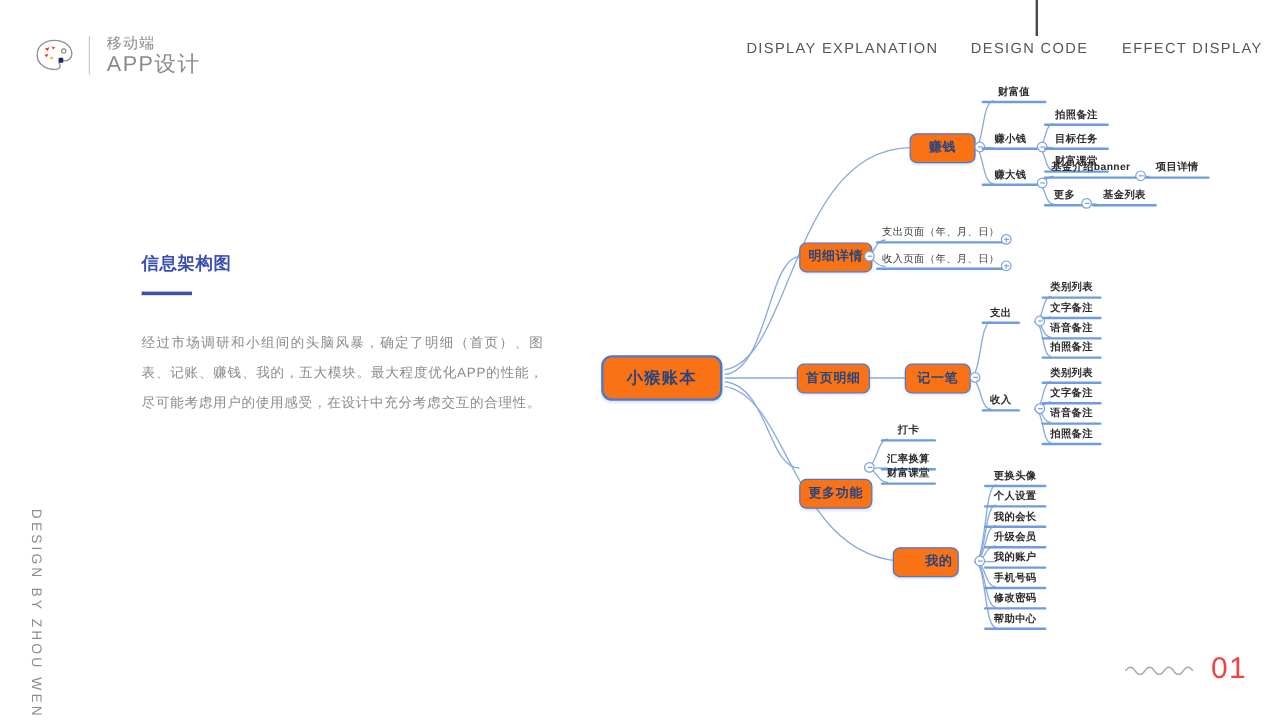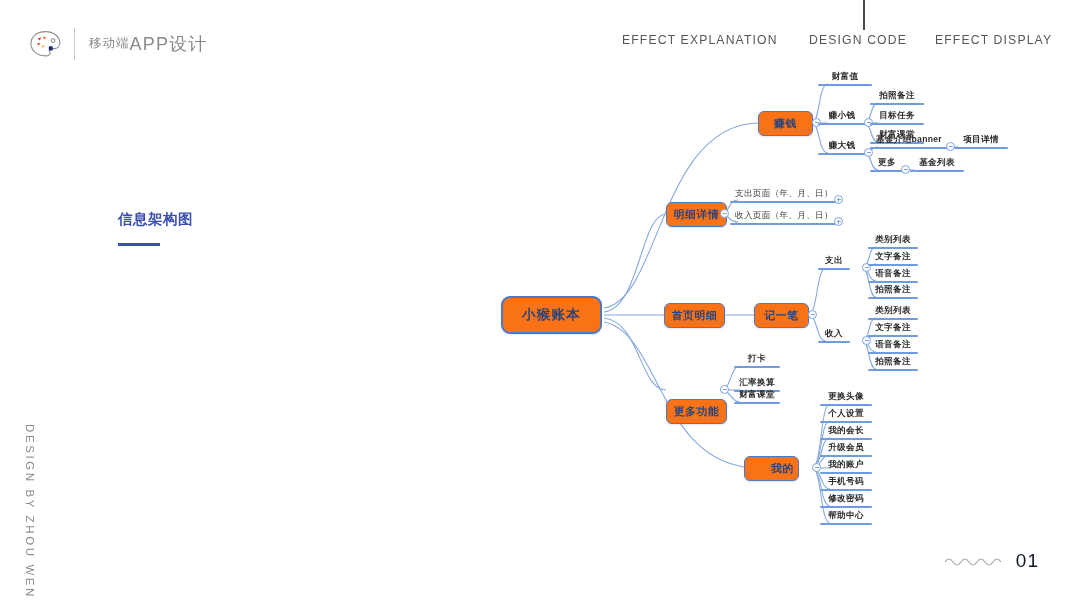--- a/index.html
+++ b/index.html
@@ -11,21 +11,21 @@
     position:relative; overflow:hidden;
     color:#333;
   }
 
   
   #header { position:absolute; top:0; left:0; width:1067px; height:80px; }
 
   #logo-block { position:absolute; left:28px; top:28px; display:flex; align-items:center; }
   #palette-icon { width:34px; height:30px; flex:0 0 auto; }
   #logo-divider { width:1px; height:32px; background:#c9c9c9; margin:0 14px 0 12px; }
-  #logo-text { display:flex; flex-direction:row; justify-content:flex-end; }
+  #logo-text { display:flex; flex-direction:column; justify-content:flex-end; }
   #logo-line1 { font-size:12.5px; color:#8a8a8a; letter-spacing:1px; line-height:16px; }
   #logo-line2 { font-size:18px; color:#8a8a8a; letter-spacing:1.2px; line-height:19px; }
 
   #top-nav { position:absolute; top:33px; right:0; left:560px; height:22px; }
   .nav-item {
     position:absolute; top:0;
     font-size:12.2px; letter-spacing:1.15px;
     color:#55565a; white-space:nowrap;
   }
   #nav-0 { left:62px; }
@@ -46,21 +46,21 @@
   #vertical-credit {
     position:absolute; left:24px; top:424px;
     font-size:11.5px; letter-spacing:2.6px; color:#8c8c8c;
     writing-mode:vertical-rl; text-orientation:mixed;
     white-space:nowrap;
   }
 
   
   #footer { position:absolute; right:28px; bottom:28px; display:flex; align-items:center; gap:10px; }
   #wave-icon { display:block; }
-  #page-number { font-size:19px; color:#0f172a; letter-spacing:1px; }
+  #page-number { font-size:25px; color:#ef4444; letter-spacing:1px; }
 
   
   #mindmap { position:absolute; left:0; top:0; width:1067px; height:600px; pointer-events:none; }
   #mm-svg { position:absolute; left:0; top:0; }
 
   .mm-node {
     position:absolute; pointer-events:auto;
     white-space:nowrap; line-height:1;
   }
   
@@ -126,30 +126,31 @@
     </svg>
     <div id="logo-divider"></div>
     <div id="logo-text">
       <div id="logo-line1">移动端</div>
       <div id="logo-line2">APP设计</div>
     </div>
   </div>
 
   <div id="top-nav">
     <div id="nav-marker"></div>
-    <div class="nav-item" id="nav-0">EFFECT EXPLANATION</div>
+    <div class="nav-item" id="nav-0">DISPLAY EXPLANATION</div>
     <div class="nav-item" id="nav-1">DESIGN CODE</div>
     <div class="nav-item" id="nav-2">EFFECT DISPLAY</div>
   </div>
 
 </div>
 
 <div id="left-panel">
   <div id="panel-title">信息架构图</div>
   <div id="panel-rule"></div>
+  <div id="panel-body">经过市场调研和小组间的头脑风暴，确定了明细（首页）、图表、记账、赚钱、我的，五大模块。最大程度优化APP的性能，尽可能考虑用户的使用感受，在设计中充分考虑交互的合理性。</div>
 </div>
 
 <div id="vertical-credit">DESIGN BY ZHOU WEN</div>
 
 <div id="footer">
   <svg id="wave-icon" width="62" height="12" viewBox="0 0 62 12">
     <path d="M1 7 Q5 1 9 7 T17 7 T25 7 T33 7 T41 7 T49 7 T57 7" fill="none" stroke="#a9a9a9" stroke-width="1.2"></path>
   </svg>
   <div id="page-number">01</div>
 </div>

